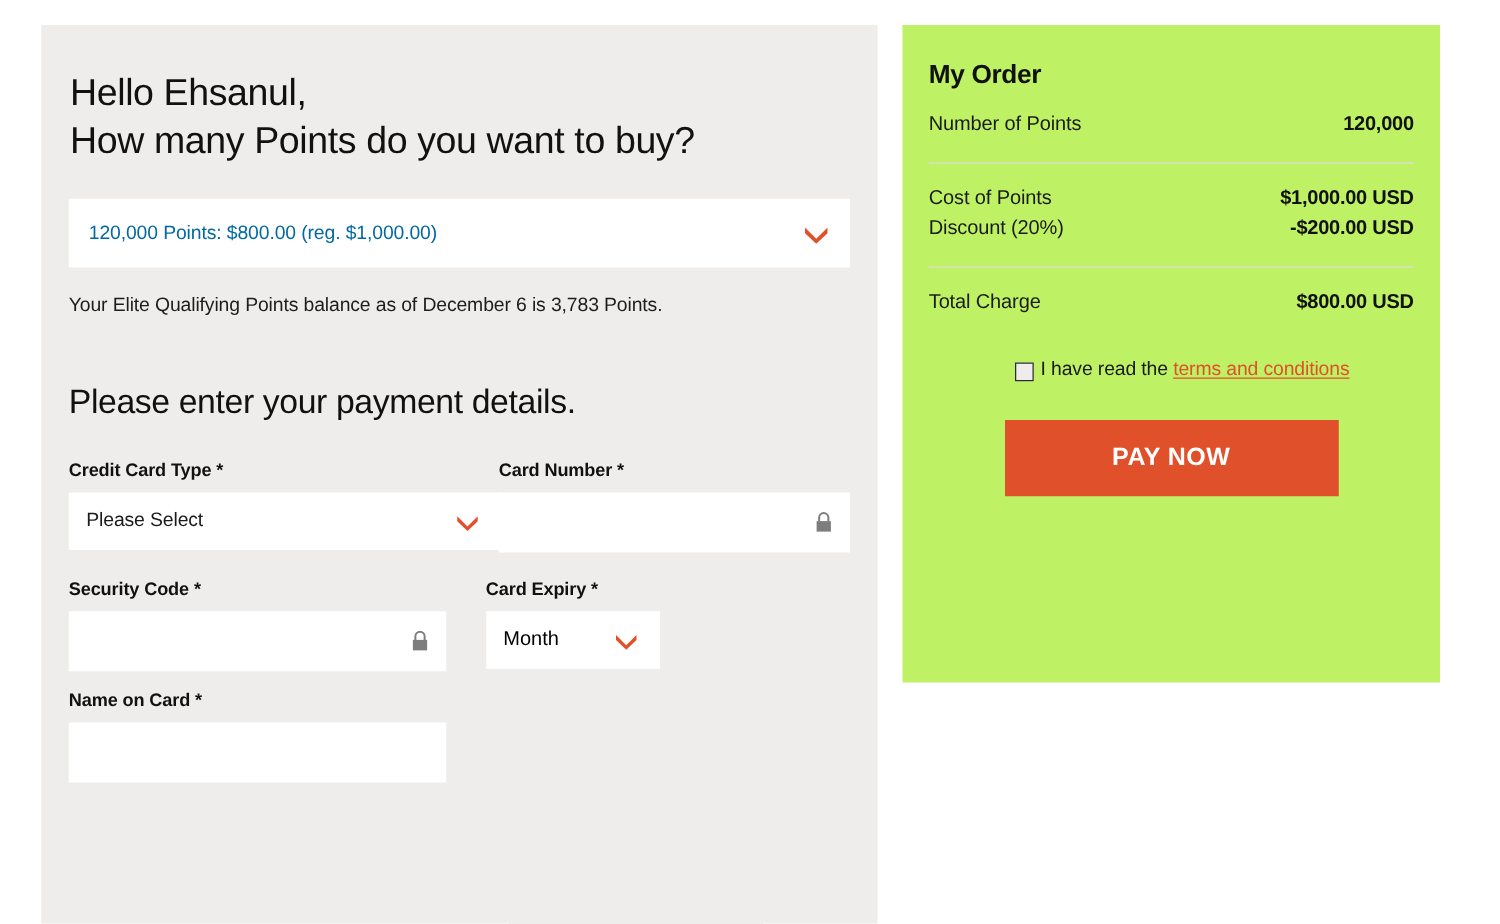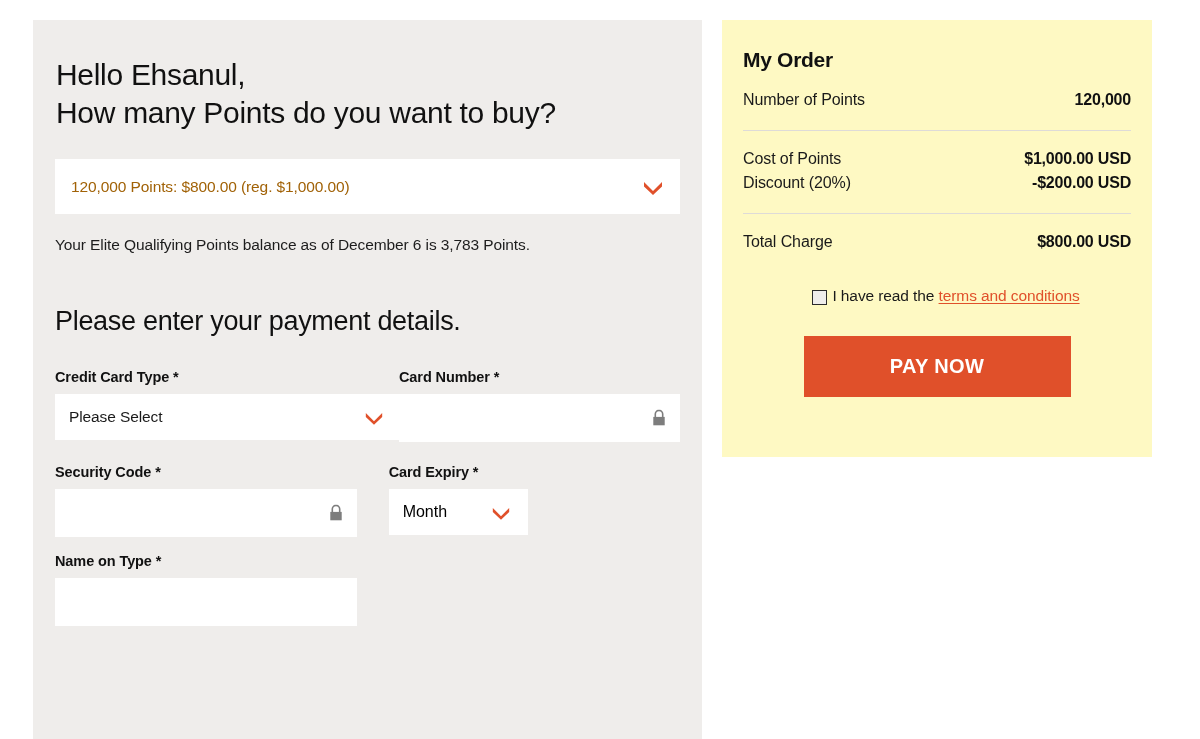--- a/index.html
+++ b/index.html
@@ -46,21 +46,21 @@
     position: relative;
     margin-top: 27px;
     height: 55px;
     background: #ffffff;
     display: flex;
     align-items: center;
     padding: 0 16px;
   }
   .points-select .sel-text {
     font-size: 15.5px;
-    color: #a16207;
+    color: #0369a1;
     letter-spacing: -0.1px;
   }
   .chev {
     position: absolute;
     right: 16px;
     top: 50%;
     transform: translateY(-50%);
     width: 22px;
     height: 22px;
     display: flex;
@@ -148,22 +148,22 @@
   .expiry-year  { width: 139px; }
 
   .name-box { width: 302px; height: 48px; background: #ffffff; }
 
   
   .right-panel {
     position: absolute;
     left: 722px;
     top: 20px;
     width: 430px;
-    height: 437px;
-    background: #fef9c3;
+    height: 526px;
+    background: #bef264;
     padding: 28px 21px 0 21px;
   }
 
   .order-title {
     font-size: 21px;
     font-weight: bold;
     color: #111111;
     letter-spacing: -0.3px;
   }
 
@@ -316,21 +316,21 @@
               </span>
             </div>
           </div>
         </div>
       </div>
 
       <div class="spacer-16"></div>
 
       <div class="form-row">
         <div class="col-left">
-          <div class="field-label">Name on Type *</div>
+          <div class="field-label">Name on Card *</div>
           <div class="input-box name-box">
             <span class="val"></span>
           </div>
         </div>
       </div>
 
     </div>
   </div>
 
   <div class="right-panel">

